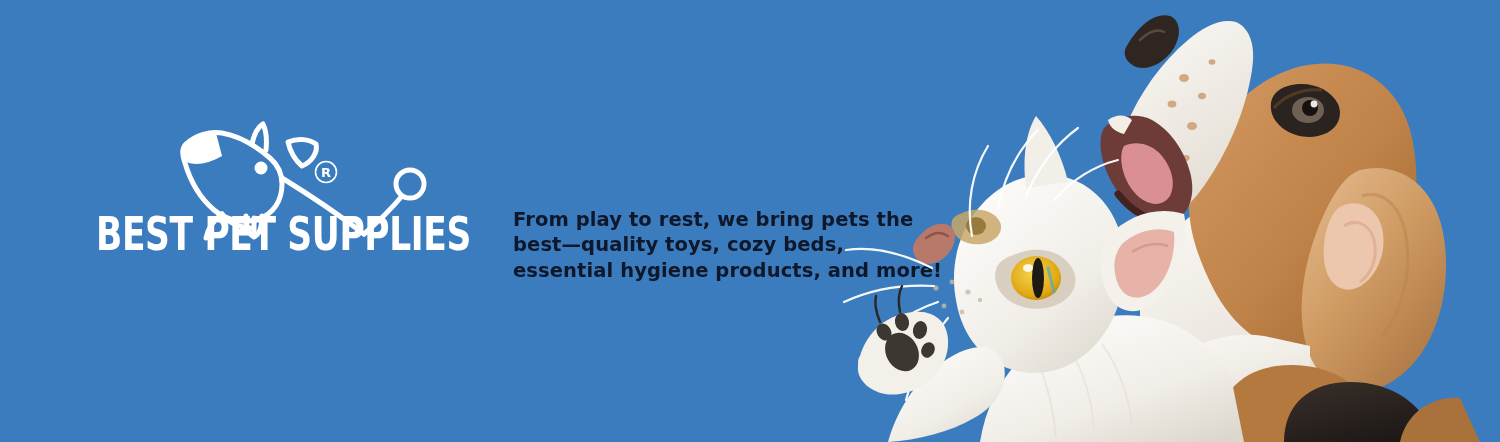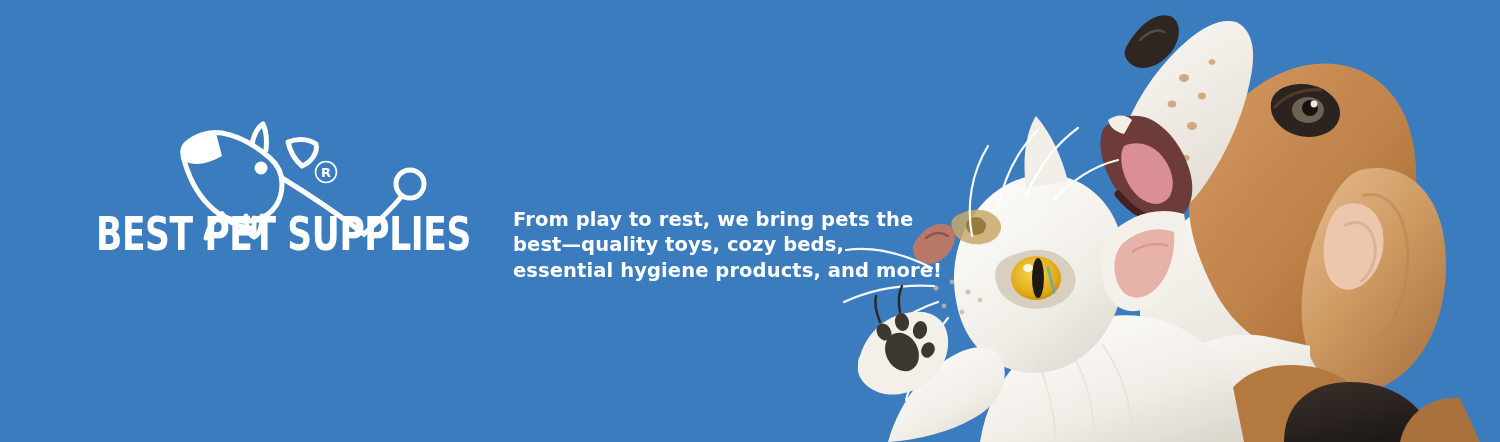--- a/index.html
+++ b/index.html
@@ -52,21 +52,21 @@
     letter-spacing: -0.5px;
     fill: #ffffff;
   }
 
   
   .tagline {
     position: absolute;
     left: 513px;
     top: 187px;
     width: 430px;
-    color: #ffffff;
+    color: #0f172a;
     font-family: "DejaVu Sans", "Liberation Sans", sans-serif;
     font-size: 19.5px;
     font-weight: bold;
     line-height: 25.5px;
     letter-spacing: 0.1px;
     white-space: pre-line;
   }
 
   
   .pets-photo {

